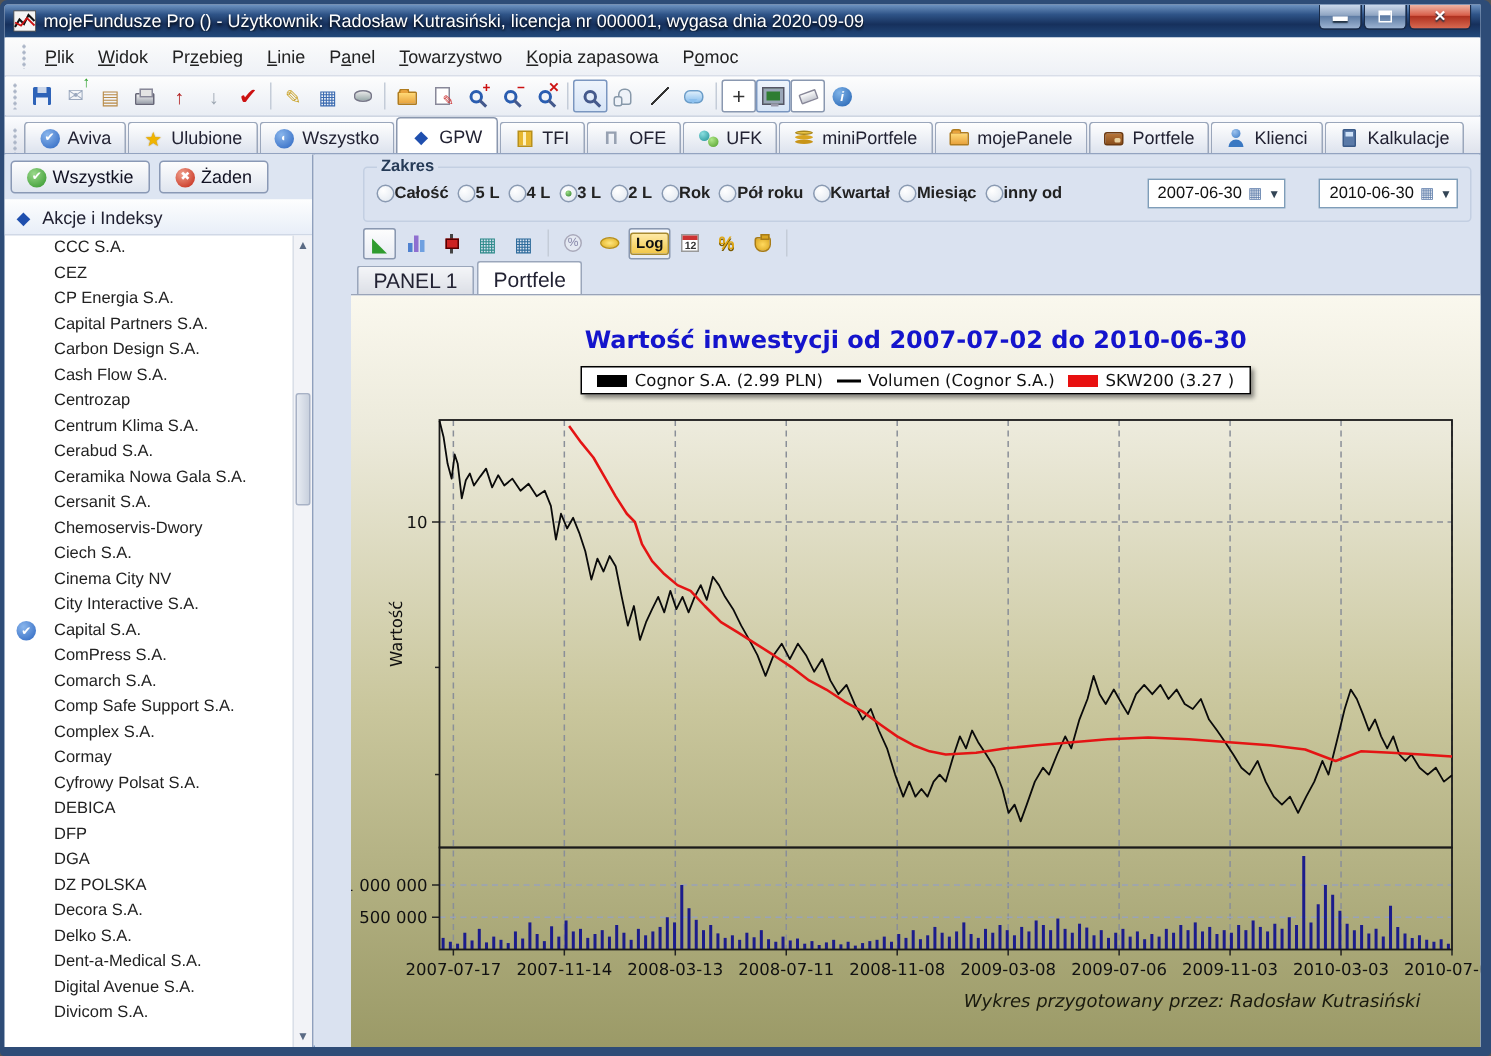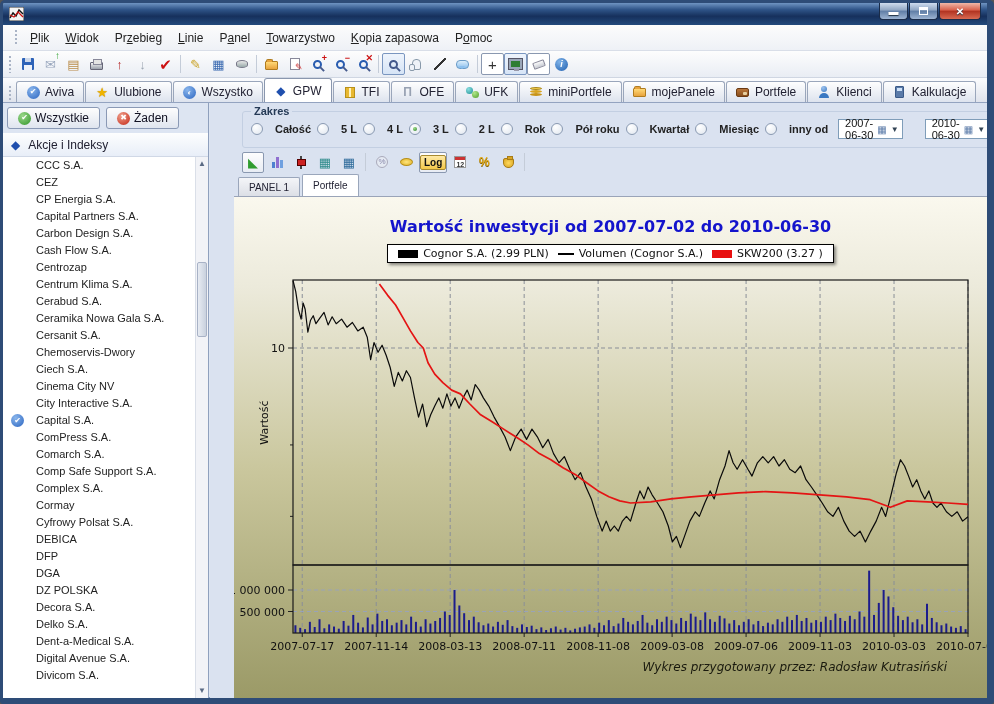--- a/index.html
+++ b/index.html
@@ -81,21 +81,21 @@
   .sb-item .sel-ic{position:absolute;left:8px;top:2px;}
   .sb-scroll{position:absolute;top:54px;bottom:0;right:0;width:13px;background:#f2f3f7;border-left:1px solid #dadfe8;}
   .sb-scroll .arr{position:absolute;left:0;right:0;text-align:center;font-size:8px;color:#5a6a84;line-height:14px;height:14px;}
   .sb-scroll .arr.dn{bottom:0;}
   .sb-thumb{position:absolute;left:1px;right:1px;top:105px;height:75px;background:linear-gradient(90deg,#e7ebf2,#c9d1de);border:1px solid #a8b2c6;border-radius:2px;}
   
   .main{position:absolute;left:207px;top:100px;right:0;bottom:0;background:#dae2f0;display:flex;flex-direction:column;padding-left:24px;}
   .rangebox{margin:2px 6px 1px 8px;border:1px solid #c3cfe2;border-radius:3px;padding:2px 8px 5px 8px;height:43px;background:transparent;}
   .rangebox legend{font-size:11px;font-weight:bold;color:#253a56;padding:0 3px;}
   .rangerow{display:flex;align-items:center;gap:4px;}
-  .radio{display:flex;align-items:center;gap:12px;font-size:11px;font-weight:bold;color:#222;margin-right:6px;white-space:nowrap;}
+  .radio{display:flex;align-items:center;gap:0;font-size:11px;font-weight:bold;color:#222;margin-right:6px;white-space:nowrap;}
   .rb{width:12px;height:12px;border-radius:50%;border:1px solid #8a9ab2;background:radial-gradient(circle at 35% 30%,#fff,#dfe6ef);position:relative;flex:0 0 auto;}
   .rb.on::after{content:"";position:absolute;left:3px;top:3px;width:4px;height:4px;border-radius:50%;background:radial-gradient(circle at 35% 30%,#9ee089,#2d7d2a);}
   .dates{margin-left:auto;display:flex;gap:22px;}
   .datefield{display:flex;align-items:center;background:#fff;border:1px solid #7f9db9;height:20px;padding:0 3px 0 6px;font-size:11px;color:#111;gap:4px;}
   .dgrid{font-size:10px;color:#5a7aa8;}
   .dcaret{font-size:8px;color:#345;}
   
   .ctoolbar{height:26px;display:flex;align-items:center;padding-left:8px;gap:2px;}
   .cti{display:inline-flex;align-items:center;justify-content:center;min-width:22px;height:21px;border:1px solid transparent;border-radius:2px;position:relative;}
   .cti.boxed{border-color:#8a98b0;background:linear-gradient(#fdfdfd,#e8ecf4);}
@@ -107,21 +107,21 @@
   .tbl{font-size:13px;line-height:1;}
   .coin{width:13px;height:8px;background:radial-gradient(#ffe680,#e0b020);border:1px solid #b8901a;border-radius:50%;}
   .logbtn{background:linear-gradient(#ffeaa6,#f3c84a);border:1px solid #a88a30;border-radius:2px;font-weight:bold;font-size:10px;padding:1px 3px;color:#111;}
   .cal{width:12px;height:12px;background:#fff;border:1px solid #999;position:relative;font-size:7px;font-weight:bold;color:#333;text-align:center;line-height:15px;}
   .cal::before{content:"";position:absolute;top:0;left:0;right:0;height:3px;background:#c33;}
   .goldpct{font-size:12px;font-weight:bold;color:#e0a818;text-shadow:0 1px 0 #7a5a00;}
   .bag{width:11px;height:10px;background:radial-gradient(#ffd95e,#d9a520);border:1px solid #a87c18;border-radius:2px 2px 5px 5px;position:relative;margin-top:2px;}
   .bag::before{content:"";position:absolute;top:-3px;left:3px;width:4px;height:2px;background:#d9a520;border:1px solid #a87c18;}
   
   .ptabs{height:22px;display:flex;align-items:flex-end;padding-left:4px;border-bottom:1px solid #9aa4b8;}
-  .ptab{height:19px;padding:0 10px;display:flex;align-items:center;font-size:10px;color:#223;border:1px solid #9aa6bb;border-bottom:none;border-radius:2px 2px 0 0;background:linear-gradient(#f4f5f8,#dcdfe6);margin-right:2px;margin-top:39px;}
+  .ptab{height:19px;padding:0 10px;display:flex;align-items:center;font-size:14px;color:#223;border:1px solid #9aa6bb;border-bottom:none;border-radius:2px 2px 0 0;background:linear-gradient(#f4f5f8,#dcdfe6);margin-right:2px;margin-top:39px;}
   .ptab.active{background:#fff;height:22px;position:relative;z-index:2;}
   
   .chartpanel{position:relative;flex:1;background:linear-gradient(#faf8ee 0%,#eceadb 18%,#c9c69c 55%,#9b9a67 100%);overflow:hidden;}
   .chart-title{position:absolute;top:20px;left:0;right:0;text-align:center;font-size:16px;font-weight:bold;color:#1414cc;font-family:"DejaVu Sans",sans-serif;}
   .legendbox{position:absolute;top:47px;left:0;right:0;margin:0 auto;width:fit-content;display:flex;align-items:center;gap:9px;background:#fff;border:1px solid #000;box-shadow:2px 2px 3px rgba(0,0,0,.45);padding:2px 10px;font-size:11px;color:#111;font-family:"DejaVu Sans",sans-serif;}
   .sw-box{display:inline-block;width:20px;height:8px;}
   .sw-line{display:inline-block;width:16px;height:2px;background:#000;}
   #chart-svg{position:absolute;left:0;top:0;}
   .chart-footer{position:absolute;right:40px;bottom:24px;font-style:italic;font-size:12px;color:#1a1a0e;font-family:"DejaVu Sans",sans-serif;}
 </style>
@@ -129,20 +129,21 @@
 <body>
 
 <div class="window">
 
   <div class="titlebar">
     <svg class="ticon" viewBox="0 0 15 14">
         <rect x="0" y="0" width="15" height="14" fill="#f4f4f4" stroke="#333"></rect>
         <polyline points="1,11 4,6 7,9 10,3 14,7" fill="none" stroke="#111" stroke-width="1.4"></polyline>
         <polyline points="1,8 5,10 9,5 14,10" fill="none" stroke="#c11" stroke-width="1.2"></polyline>
       </svg>
+    <span class="title-text">mojeFundusze Pro () - Użytkownik: Radosław Kutrasiński, licencja nr 000001, wygasa dnia 2020-09-09</span>
     <div class="wbtns">
       <div class="wbtn">
           <span>▬</span>
         </div>
       <div class="wbtn">
           <span style="display:inline-block;width:9px;height:8px;border:1px solid #fff;box-shadow:inset 0 2px 0 #fff;"></span>
         </div>
       <div class="wbtn close">
           <span>✕</span>
         </div>

